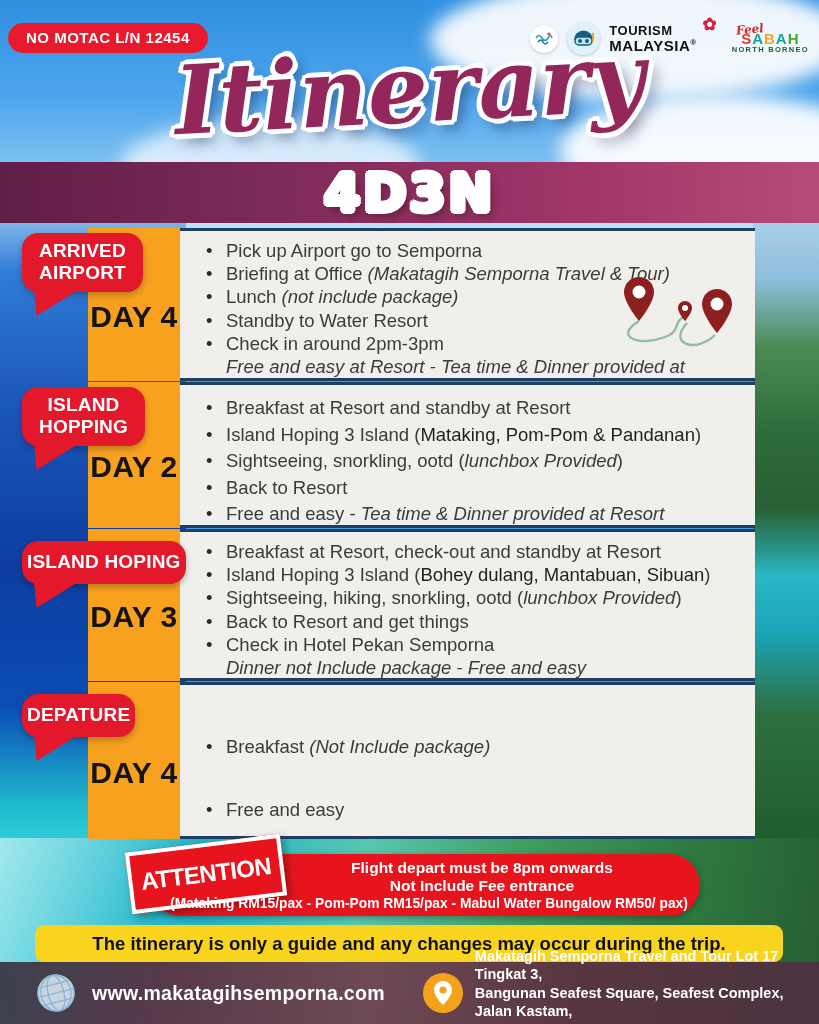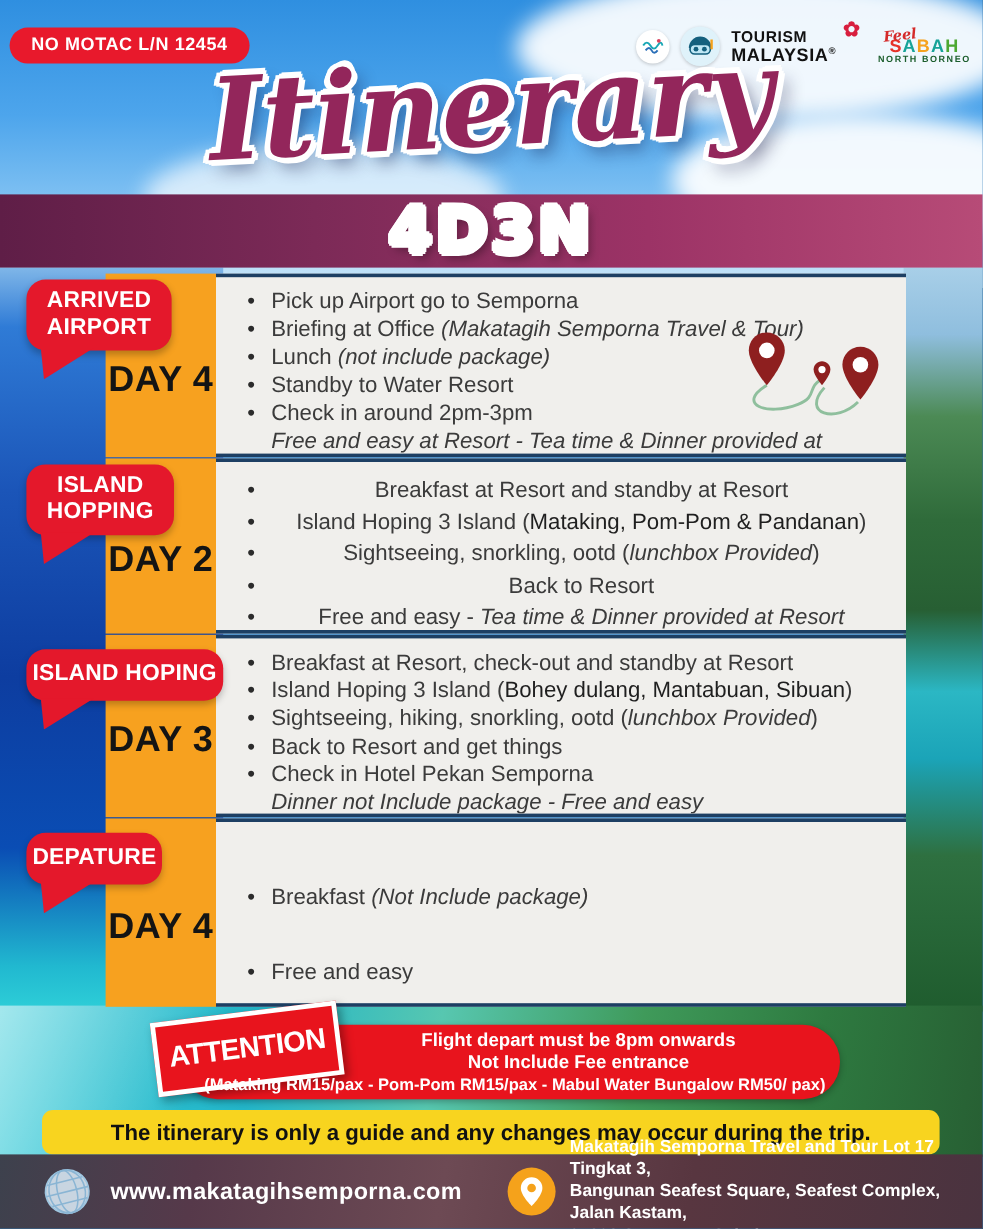--- a/index.html
+++ b/index.html
@@ -65,21 +65,21 @@
   .day-label{position:absolute;left:50%;top:58%;transform:translate(-50%,-50%);
        font-size:30px;font-weight:800;color:#141414;white-space:nowrap;letter-spacing:.5px;}
   .panel{position:absolute;left:155px;right:0;top:0;bottom:0;background:#f0efec;box-sizing:border-box;
        border-top:3px solid #1d3f63;border-bottom:3px solid #1d3f63;overflow:hidden;}
   .items{list-style:none;margin:0;padding:8px 12px 0 24px;color:#3b3b3b;font-size:18.5px;}
   .items li{position:relative;padding-left:22px;}
   .items li.b::before{content:"\2022";position:absolute;left:2px;color:#2b2b2b;}
   .seg-i{font-style:italic;}
   .seg-b{font-weight:normal;color:#1f1f1f;}
   .r0 .items li{line-height:23.2px;}
-  .r1 .items{padding-top:10px;text-align:center;} .r1 .items li{line-height:26.5px;}
+  .r1 .items{padding-top:10px;} .r1 .items li{line-height:26.5px;}
   .r2 .items li{line-height:23.2px;}
   .r3 .items{padding-top:13px;} .r3 .items li{line-height:29px;margin-top:34px;}
   .ribbon{position:absolute;left:-3px;top:5px;background:#e4182b;color:#fff;font-weight:800;
        font-size:19px;line-height:22px;text-align:center;padding:7px 17px 8px;border-radius:16px;
        z-index:3;letter-spacing:.2px;box-shadow:0 3px 6px rgba(0,0,0,.25);}
   .ribbon span{display:block;}
   .ribbon::after{content:"";position:absolute;left:12px;bottom:-24px;width:44px;height:26px;
        background:#e4182b;clip-path:polygon(0 0,100% 0,6% 100%);}
   .ribbon.single{top:12px;padding:10px 5px 11px;}
   .route{position:absolute;right:14px;top:44px;}

